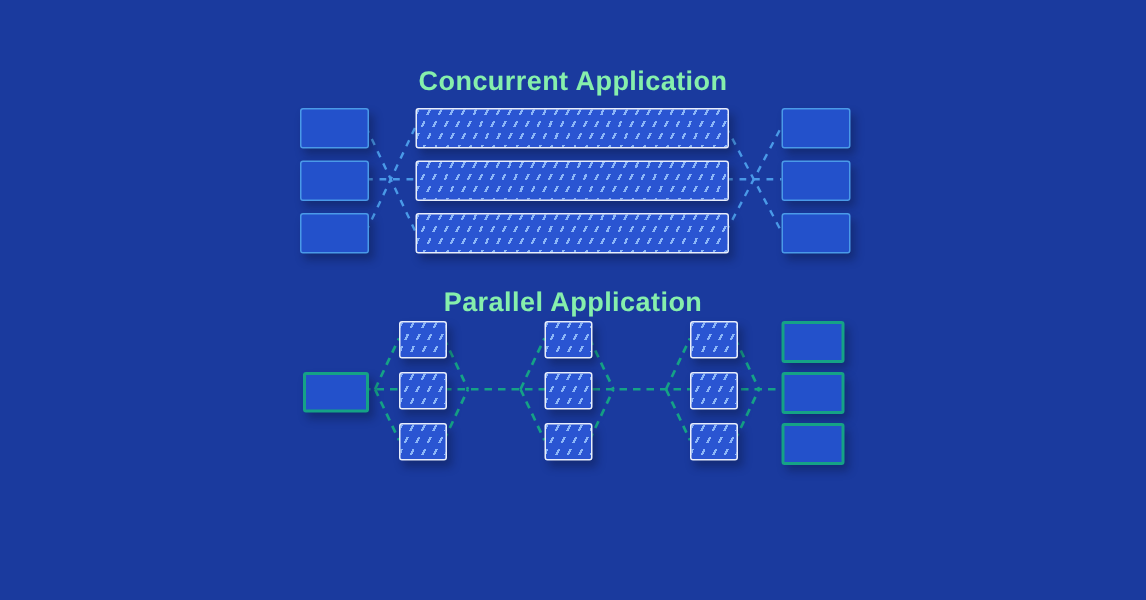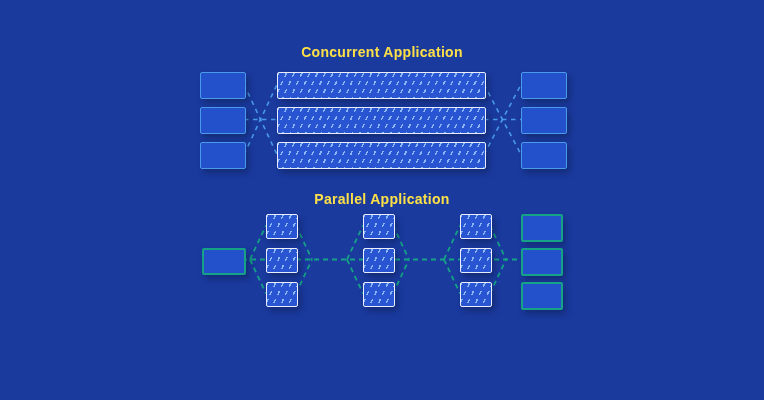--- a/index.html
+++ b/index.html
@@ -7,22 +7,22 @@
     position:relative;
     width:764px;height:400px;
     background:#1a3a9e;
     overflow:hidden;
     font-family:"Liberation Sans", sans-serif;
   }
   .section-title{
     position:absolute;
     left:0;width:764px;
     text-align:center;
-    color:#fde047;
-    font-size:14px;
+    color:#86efac;
+    font-size:18px;
     font-weight:bold;
     letter-spacing:.3px;
   }
   .connectors{position:absolute;left:0;top:0;z-index:1;}
   .box{position:absolute;z-index:2;border-radius:2px;box-shadow:3px 4px 6px rgba(8,16,50,.35);}
   .io-box{ 
     width:44px;height:25px;
     background:#2351cb;
     border:1.5px solid #4a9ae8;
   }

